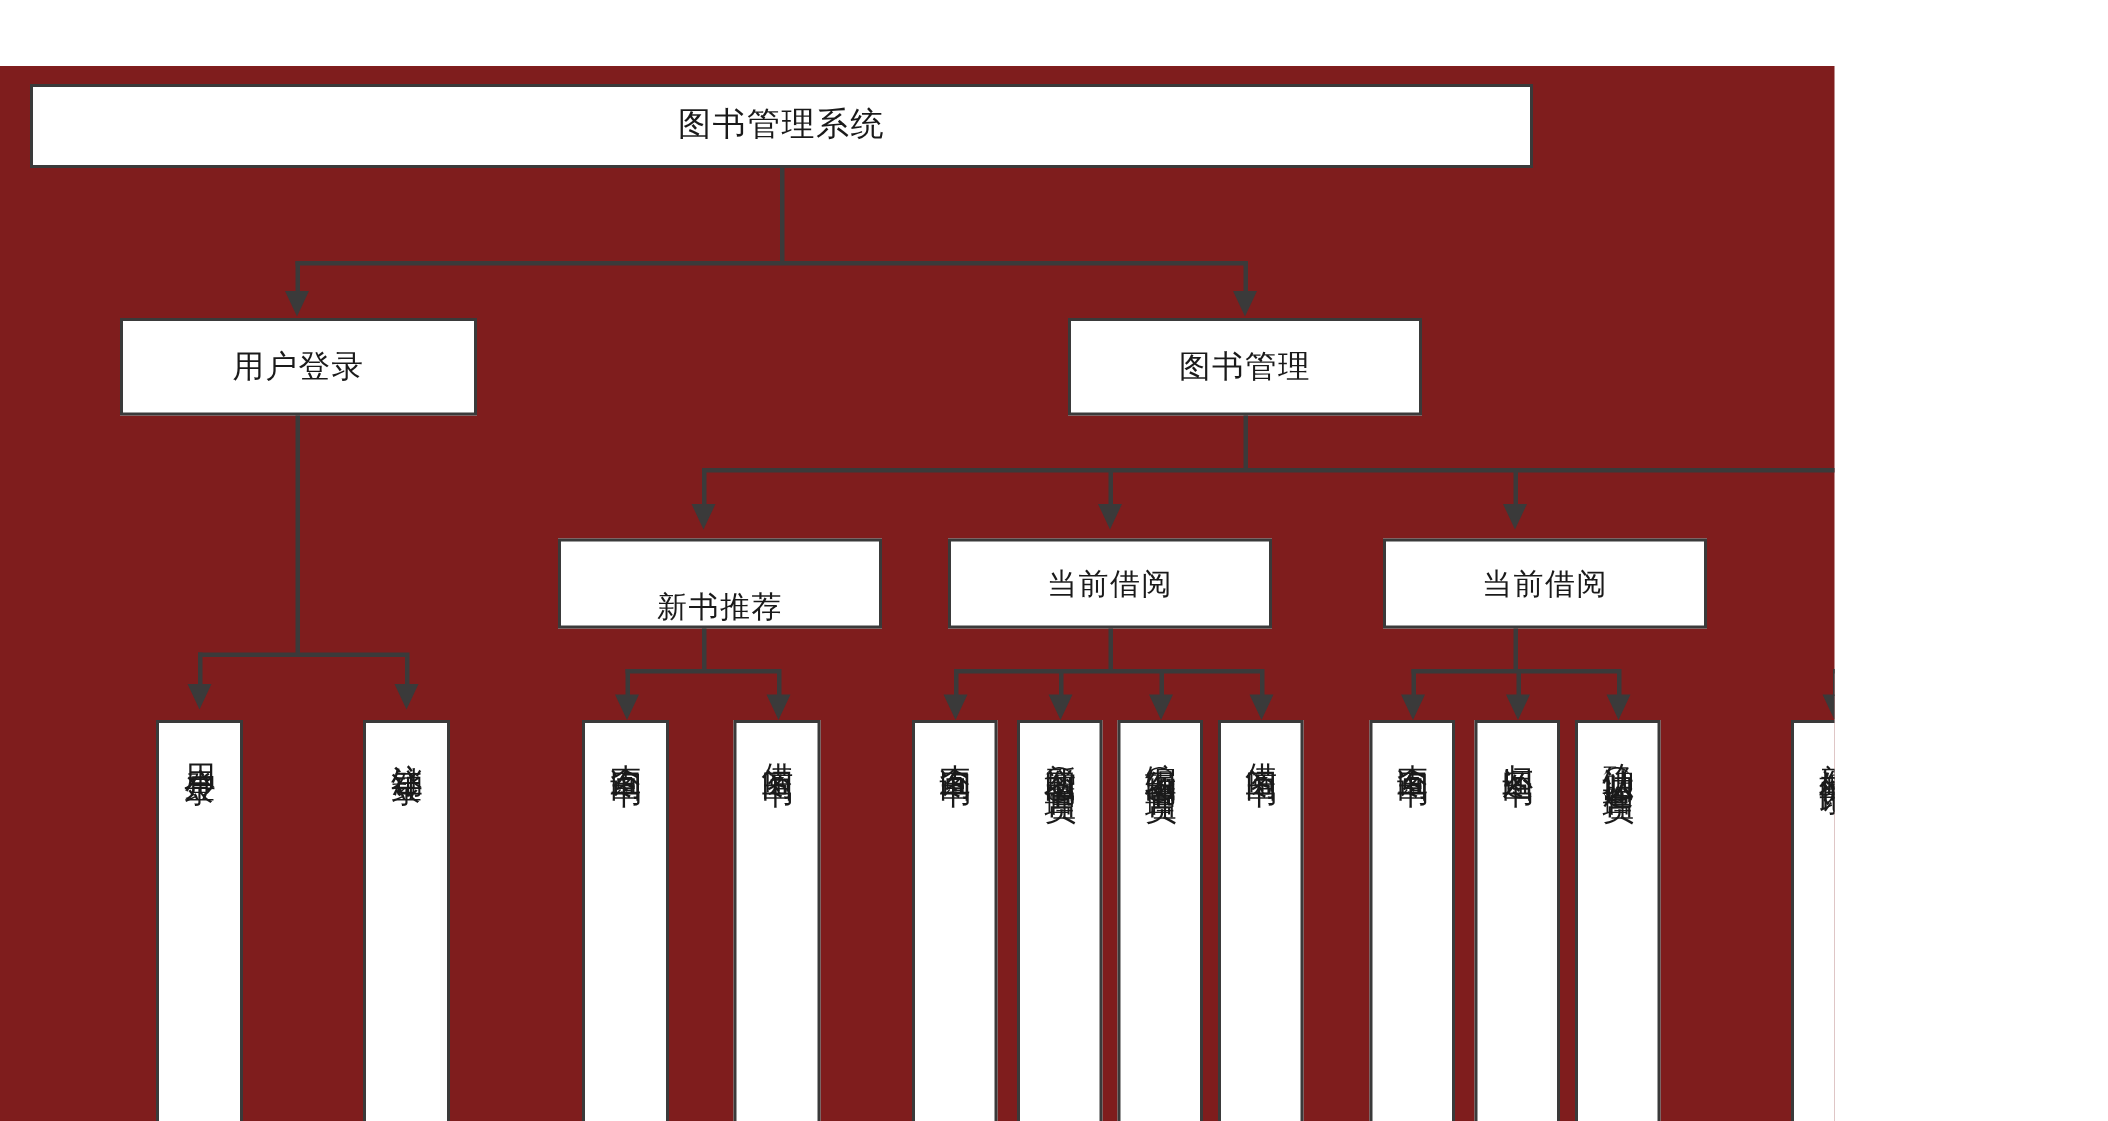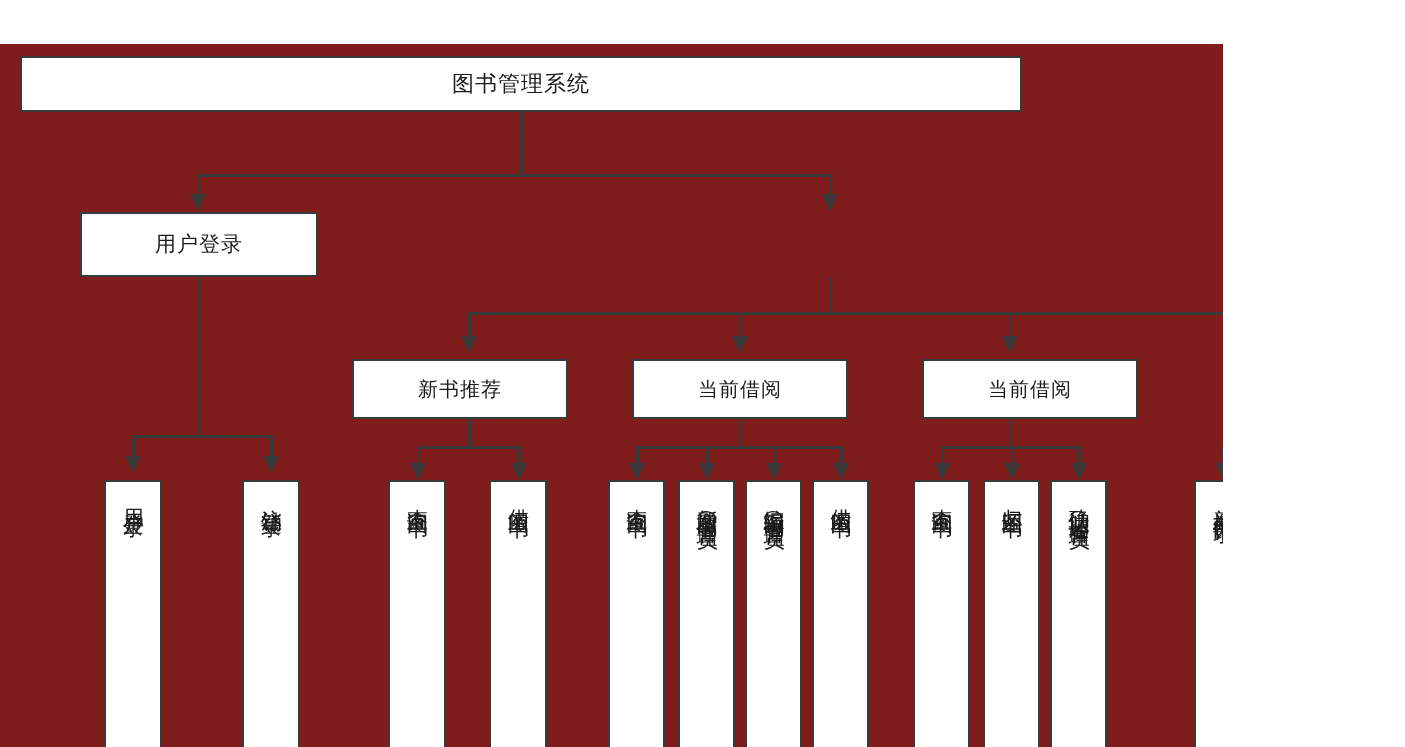--- a/index.html
+++ b/index.html
@@ -97,40 +97,43 @@
   <div class="hline" style="left:197px;top:130px;width:635px;"></div>
 
   <div class="vline" style="left:197px;top:130px;height:22px;"></div>
   <div class="arrow" style="left:190px;top:150px;"></div>
   <div class="vline" style="left:829px;top:130px;height:22px;"></div>
   <div class="arrow" style="left:822px;top:150px;"></div>
 
   <div class="node lvl2" style="left:80px;top:168px;width:238px;height:65px;">
     <span class="lbl">用户登录</span>
   </div>
+  <div class="node lvl2" style="left:712px;top:168px;width:236px;height:65px;">
+    <span class="lbl">图书管理</span>
+  </div>
 
   <div class="vline" style="left:197px;top:233px;height:160px;"></div>
   <div class="hline" style="left:132px;top:391px;width:138px;"></div>
   <div class="vline" style="left:132px;top:391px;height:22px;"></div>
   <div class="arrow" style="left:125px;top:412px;"></div>
   <div class="vline" style="left:270px;top:391px;height:22px;"></div>
   <div class="arrow" style="left:263px;top:412px;"></div>
 
   <div class="vline" style="left:829px;top:233px;height:37px;"></div>
   <div class="hline" style="left:468px;top:268px;width:814px;"></div>
   <div class="vline" style="left:468px;top:268px;height:25px;"></div>
   <div class="arrow" style="left:461px;top:292px;"></div>
   <div class="vline" style="left:739px;top:268px;height:25px;"></div>
   <div class="arrow" style="left:732px;top:292px;"></div>
   <div class="vline" style="left:1009px;top:268px;height:25px;"></div>
   <div class="arrow" style="left:1002px;top:292px;"></div>
   <div class="vline" style="left:1279px;top:268px;height:25px;"></div>
   <div class="arrow" style="left:1272px;top:292px;"></div>
 
-  <div class="node lvl3" style="left:352px;top:315px;width:216px;height:60px;">
+  <div class="node lvl3" style="left:372px;top:315px;width:216px;height:60px;align-items:flex-end;">
     <span class="lbl">新书推荐</span>
   </div>
   <div class="node lvl3" style="left:632px;top:315px;width:216px;height:60px;">
     <span class="lbl">当前借阅</span>
   </div>
   <div class="node lvl3" style="left:922px;top:315px;width:216px;height:60px;">
     <span class="lbl">当前借阅</span>
   </div>
 
   <div class="vline" style="left:468px;top:375px;height:29px;"></div>

